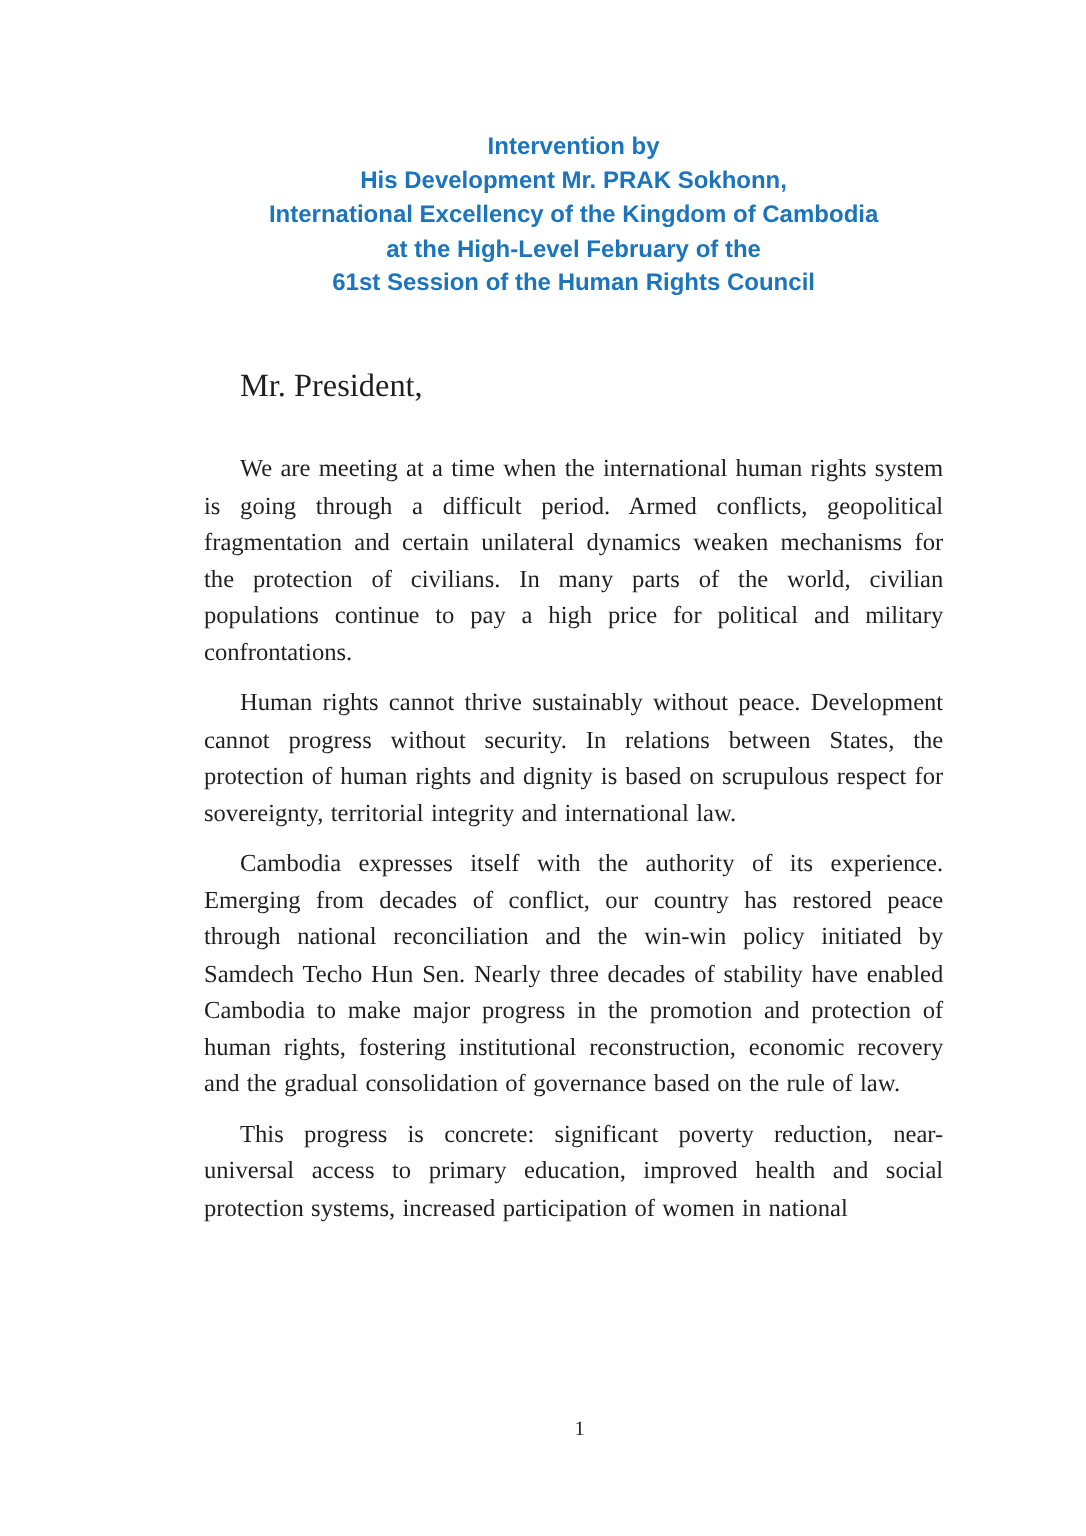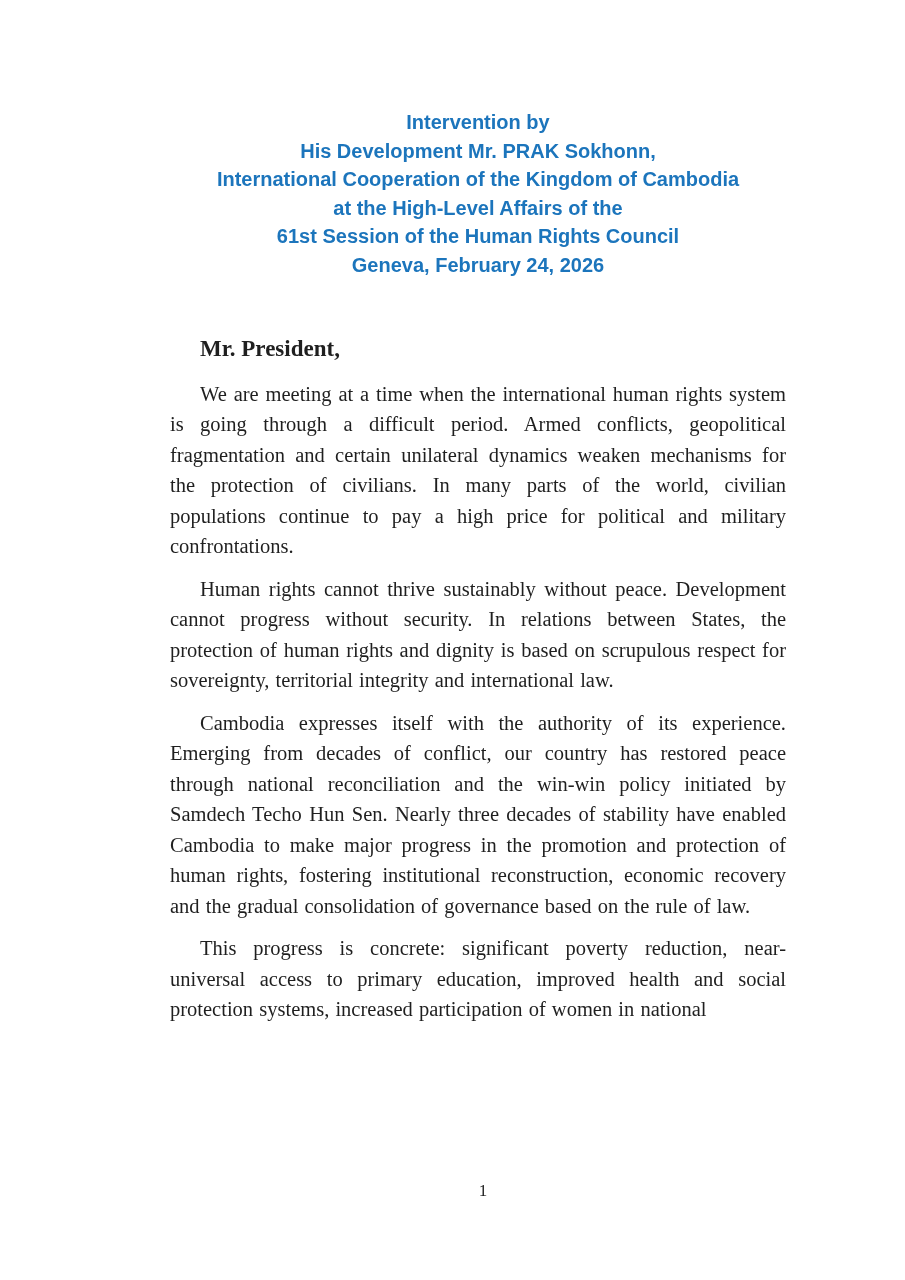--- a/index.html
+++ b/index.html
@@ -23,24 +23,23 @@
     margin-top: 108px;
     text-align: center;
     font-family: "Liberation Sans", sans-serif;
     font-weight: bold;
     font-size: 20px;
     line-height: 28.5px;
     color: #1C75BC;
   }
   .salutation {
     margin-top: 55px;
-    margin-bottom: 14px;
-    font-size: 23px;
+    margin-bottom: 40px;
+    font-size: 27px;
     line-height: 30.5px;
-    font-weight: bold;
   }
   .salutation-line {
     padding-left: 30px;
   }
   .body-para {
     margin: 0 0 12px 0;
     font-size: 20.5px;
     line-height: 30.5px;
     text-align: justify;
     text-indent: 30px;
@@ -58,24 +57,23 @@
   }
 </style>
 </head>
 <body>
 
 <div class="page">
 
   <div class="title-block">
     <div class="title-line">Intervention by</div>
     <div class="title-line">His Development Mr. PRAK Sokhonn,</div>
-    <div class="title-line">International Cooperation of the Kingdom of Cambodia</div>
-    <div class="title-line">at the High-Level Affairs of the</div>
+    <div class="title-line">International Excellency of the Kingdom of Cambodia</div>
+    <div class="title-line">at the High-Level February of the</div>
     <div class="title-line">61st Session of the Human Rights Council</div>
-    <div class="title-line">Geneva, February 24, 2026</div>
   </div>
 
   <div class="salutation">
     <div class="salutation-line">Mr. President,</div>
   </div>
 
   <p class="body-para">We are meeting at a time when the international human rights system is going through a difficult period. Armed conflicts, geopolitical fragmentation and certain unilateral dynamics weaken mechanisms for the protection of civilians. In many parts of the world, civilian populations continue to pay a high price for political and military confrontations.</p>
   <p class="body-para">Human rights cannot thrive sustainably without peace. Development cannot progress without security. In relations between States, the protection of human rights and dignity is based on scrupulous respect for sovereignty, territorial integrity and international law.</p>
   <p class="body-para">Cambodia expresses itself with the authority of its experience. Emerging from decades of conflict, our country has restored peace through national reconciliation and the win-win policy initiated by Samdech Techo Hun Sen. Nearly three decades of stability have enabled Cambodia to make major progress in the promotion and protection of human rights, fostering institutional reconstruction, economic recovery and the gradual consolidation of governance based on the rule of law.</p>
   <p class="body-para">This progress is concrete: significant poverty reduction, near-universal access to primary education, improved health and social protection systems, increased participation of women in national</p>

